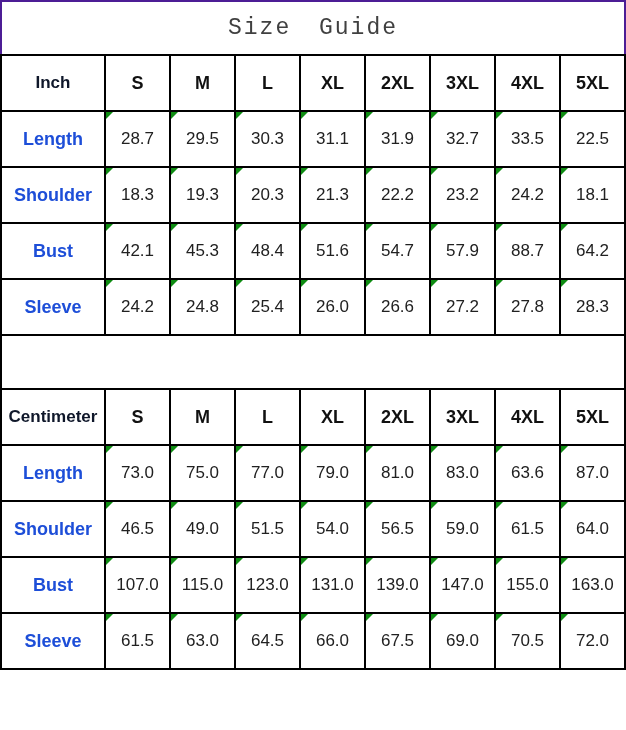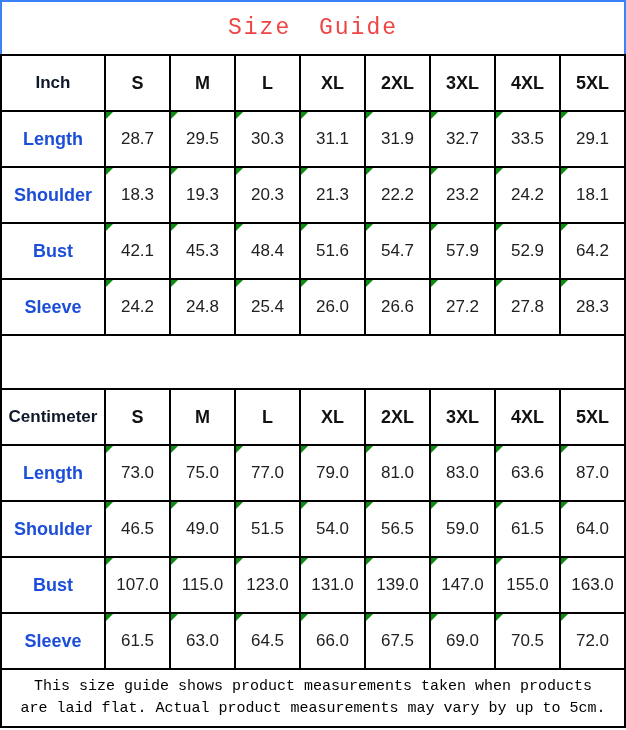--- a/index.html
+++ b/index.html
@@ -5,24 +5,24 @@
   * { margin:0; padding:0; box-sizing:border-box; }
   html,body { background:#ffffff; }
   body {
     width:626px; height:730px;
     font-family:"Liberation Sans", sans-serif;
     color:#1a1a1a;
   }
   .page { width:626px; height:730px; background:#fff; overflow:hidden; }
 
   .title-box {
-    height:56px; border:2px solid #3b82f6;
+    height:56px; border:2px solid #4c1d95;
     display:flex; align-items:center; justify-content:center;
     font-family:"Liberation Mono", "DejaVu Sans Mono", monospace;
-    font-size:23px; letter-spacing:2px; word-spacing:12px; color:#ef4444;
+    font-size:23px; letter-spacing:2px; word-spacing:12px; color:#404040;
   }
 
   table.size {
     width:626px; table-layout:fixed; border-collapse:collapse;
     margin-top:-2px;
   }
   table.size col.c-label { width:104px; }
   table.size th, table.size td {
     border:2px solid #000; height:56px;
     text-align:center; vertical-align:middle;
@@ -85,42 +85,42 @@
     </tr>
     <tr>
       <th class="rowlabel">Length</th>
       <td class="num"><span class="tri"></span><span>28.7</span></td>
       <td class="num"><span class="tri"></span><span>29.5</span></td>
       <td class="num"><span class="tri"></span><span>30.3</span></td>
       <td class="num"><span class="tri"></span><span>31.1</span></td>
       <td class="num"><span class="tri"></span><span>31.9</span></td>
       <td class="num"><span class="tri"></span><span>32.7</span></td>
       <td class="num"><span class="tri"></span><span>33.5</span></td>
-      <td class="num"><span class="tri"></span><span>29.1</span></td>
+      <td class="num"><span class="tri"></span><span>22.5</span></td>
     </tr>
     <tr>
       <th class="rowlabel">Shoulder</th>
       <td class="num"><span class="tri"></span><span>18.3</span></td>
       <td class="num"><span class="tri"></span><span>19.3</span></td>
       <td class="num"><span class="tri"></span><span>20.3</span></td>
       <td class="num"><span class="tri"></span><span>21.3</span></td>
       <td class="num"><span class="tri"></span><span>22.2</span></td>
       <td class="num"><span class="tri"></span><span>23.2</span></td>
       <td class="num"><span class="tri"></span><span>24.2</span></td>
       <td class="num"><span class="tri"></span><span>18.1</span></td>
     </tr>
     <tr>
       <th class="rowlabel">Bust</th>
       <td class="num"><span class="tri"></span><span>42.1</span></td>
       <td class="num"><span class="tri"></span><span>45.3</span></td>
       <td class="num"><span class="tri"></span><span>48.4</span></td>
       <td class="num"><span class="tri"></span><span>51.6</span></td>
       <td class="num"><span class="tri"></span><span>54.7</span></td>
       <td class="num"><span class="tri"></span><span>57.9</span></td>
-      <td class="num"><span class="tri"></span><span>52.9</span></td>
+      <td class="num"><span class="tri"></span><span>88.7</span></td>
       <td class="num"><span class="tri"></span><span>64.2</span></td>
     </tr>
     <tr>
       <th class="rowlabel">Sleeve</th>
       <td class="num"><span class="tri"></span><span>24.2</span></td>
       <td class="num"><span class="tri"></span><span>24.8</span></td>
       <td class="num"><span class="tri"></span><span>25.4</span></td>
       <td class="num"><span class="tri"></span><span>26.0</span></td>
       <td class="num"><span class="tri"></span><span>26.6</span></td>
       <td class="num"><span class="tri"></span><span>27.2</span></td>
@@ -196,18 +196,14 @@
       <td class="num"><span class="tri"></span><span>64.5</span></td>
       <td class="num"><span class="tri"></span><span>66.0</span></td>
       <td class="num"><span class="tri"></span><span>67.5</span></td>
       <td class="num"><span class="tri"></span><span>69.0</span></td>
       <td class="num"><span class="tri"></span><span>70.5</span></td>
       <td class="num"><span class="tri"></span><span>72.0</span></td>
     </tr>
   </tbody>
     </table>
 
-  <div class="footer-box">
-    <span>This size guide shows product measurements taken when products</span>
-    <span>are laid flat. Actual product measurements may vary by up to 5cm.</span>
-  </div>
 
 </div>
 
 </body></html>

